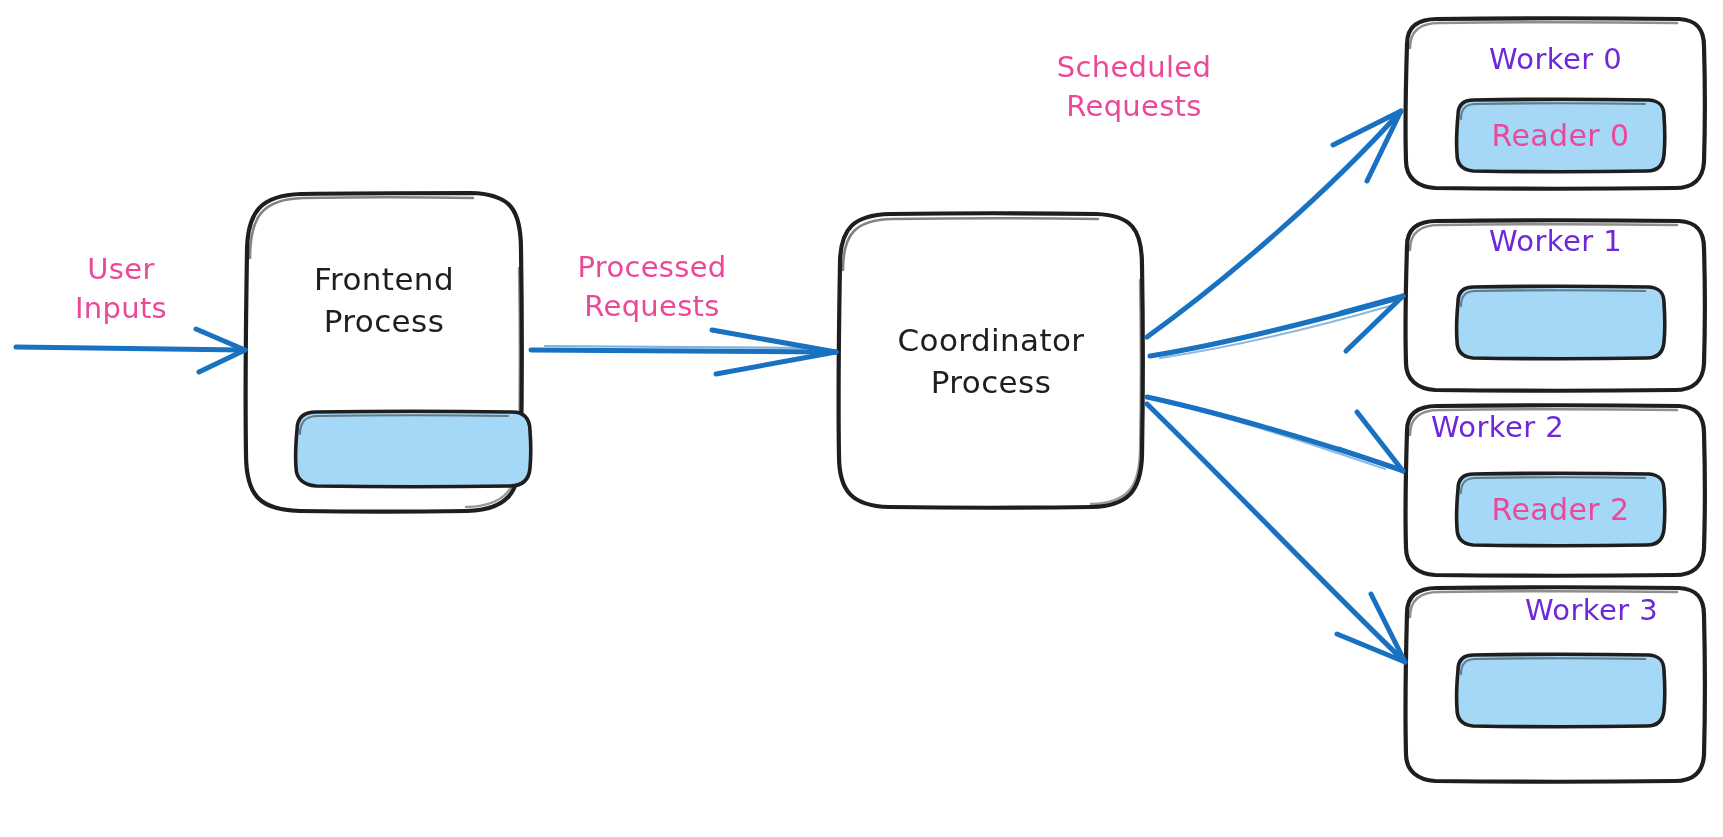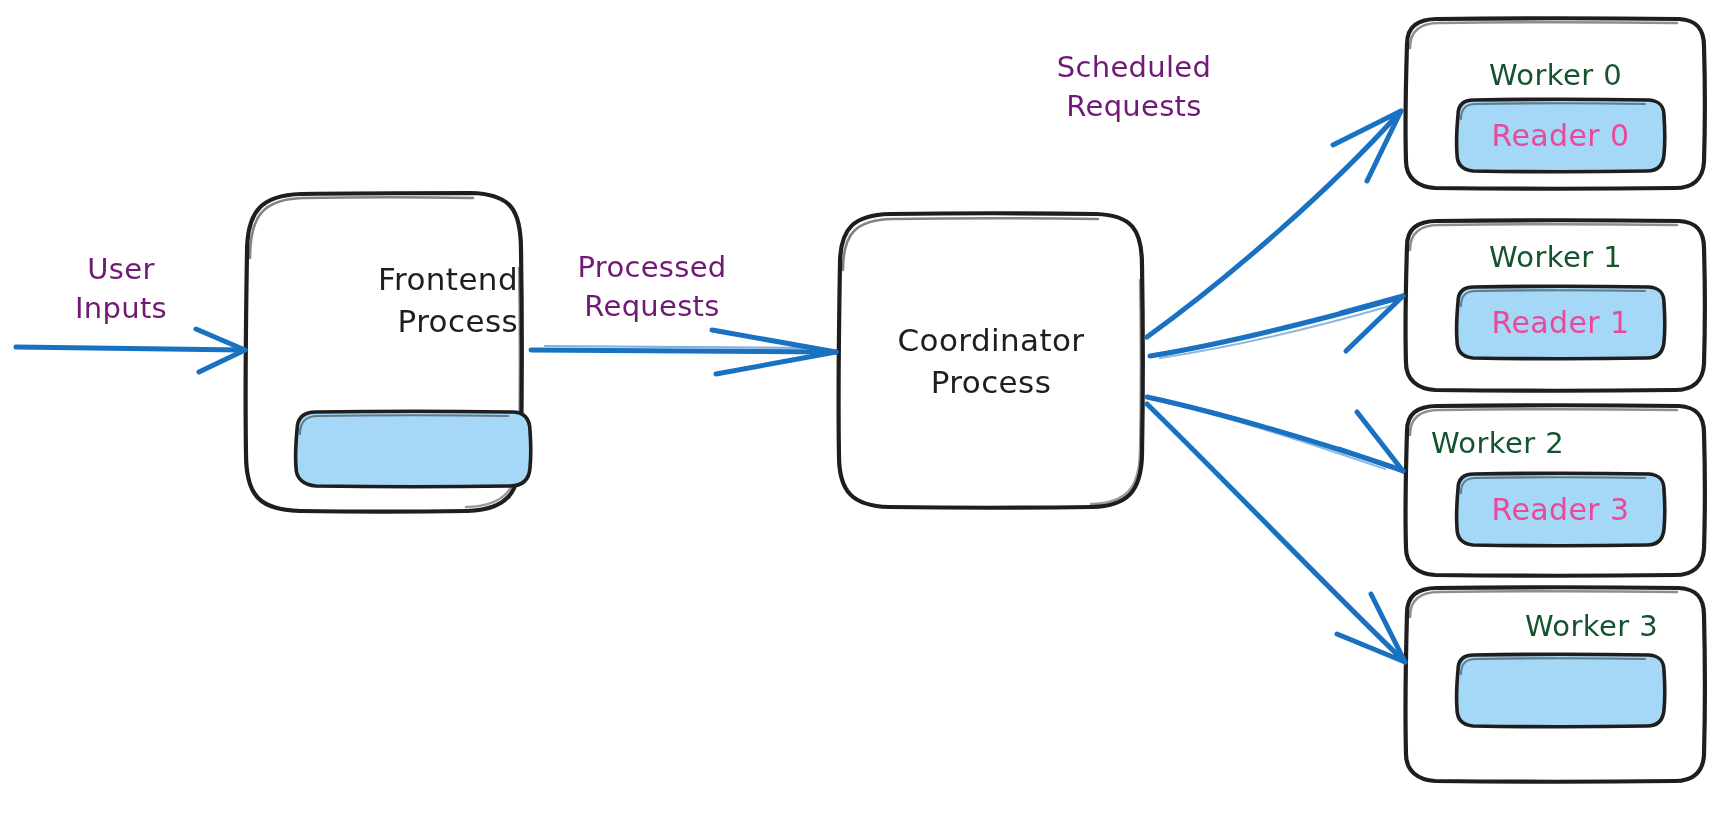--- a/index.html
+++ b/index.html
@@ -68,37 +68,36 @@
     color: #ec4899;
     font-family: "DejaVu Sans", sans-serif;
     font-size: 30px;
     line-height: 1.2;
     letter-spacing: 0.4px;
     pointer-events: none;
   }
   .edge-label {
     position: absolute;
     text-align: center;
-    color: #701a75;
+    color: #ec4899;
     font-family: "DejaVu Sans", sans-serif;
     font-size: 29px;
     line-height: 1.34;
     letter-spacing: 0.3px;
     white-space: pre-line;
     pointer-events: none;
   }
   .worker-title {
     position: absolute;
     text-align: center;
-    color: #14532d;
+    color: #6d28d9;
     font-family: "DejaVu Sans", sans-serif;
     font-size: 29px;
     letter-spacing: 0.4px;
     pointer-events: none;
-    margin-top: 16px;
   }
 </style>
 </head>
 <body>
 
 <div id="canvas">
 
   <svg id="diagram-svg" viewBox="0 0 1723 837" xmlns="http://www.w3.org/2000/svg">
 
     <g>
@@ -239,35 +238,34 @@
       <path class="arrow-head" d="M1339,449 L1403,471"></path>
       <path class="arrow-head" d="M1357,412 L1403,471"></path>
     </g>
     <g>
       <path class="arrow-line" d="M1147,404 C1215,470 1330,590 1404,661"></path>
       <path class="arrow-head" d="M1337,634 L1405,662"></path>
       <path class="arrow-head" d="M1371,594 L1405,662"></path>
     </g>
   </svg>
 
-  <div class="node-label" style="left:250px; top:258px; width:268px;text-align:right;">Frontend
+  <div class="node-label" style="left:250px; top:258px; width:268px;">Frontend
 Process</div>
 
 
   <div class="node-label" style="left:843px; top:300px; width:296px;margin-top:19px;">Coordinator
 Process</div>
 
   <div class="worker-title" style="left:1406px; top:42px; width:299px;">Worker 0</div>
   <div class="inner-label" style="left:1457px; top:118px; width:207px;">Reader 0</div>
 
   <div class="worker-title" style="left:1406px; top:224px; width:299px;">Worker 1</div>
-  <div class="inner-label" style="left:1457px; top:305px; width:207px;">Reader 1</div>
 
   <div class="worker-title" style="left:1348px; top:410px; width:299px;">Worker 2</div>
-  <div class="inner-label" style="left:1457px; top:492px; width:207px;">Reader 3</div>
+  <div class="inner-label" style="left:1457px; top:492px; width:207px;">Reader 2</div>
 
   <div class="worker-title" style="left:1406px; top:593px; width:299px;padding-left:36px;">Worker 3</div>
 
   <div class="edge-label" style="left:36px; top:250px; width:170px;">User
 Inputs</div>
 
   <div class="edge-label" style="left:545px; top:248px; width:214px;">Processed
 Requests</div>
 
   <div class="edge-label" style="left:1034px; top:48px; width:200px;">Scheduled

